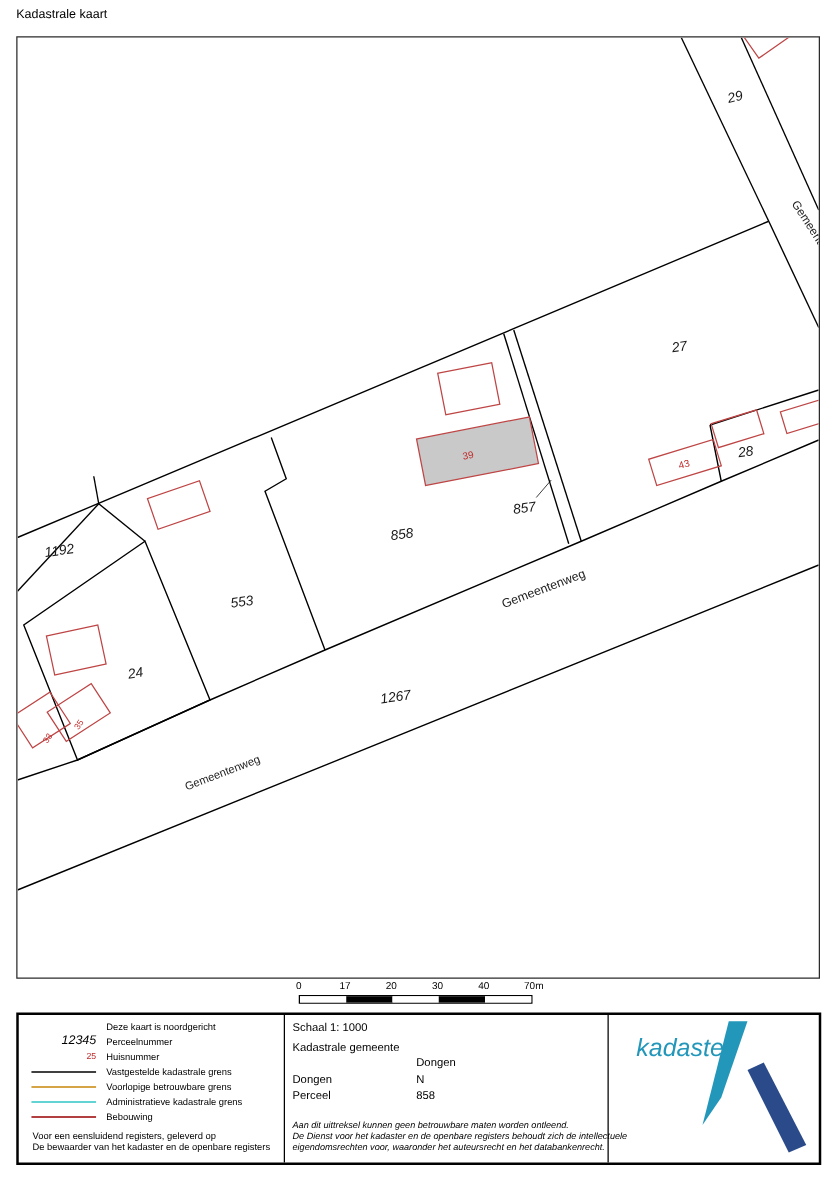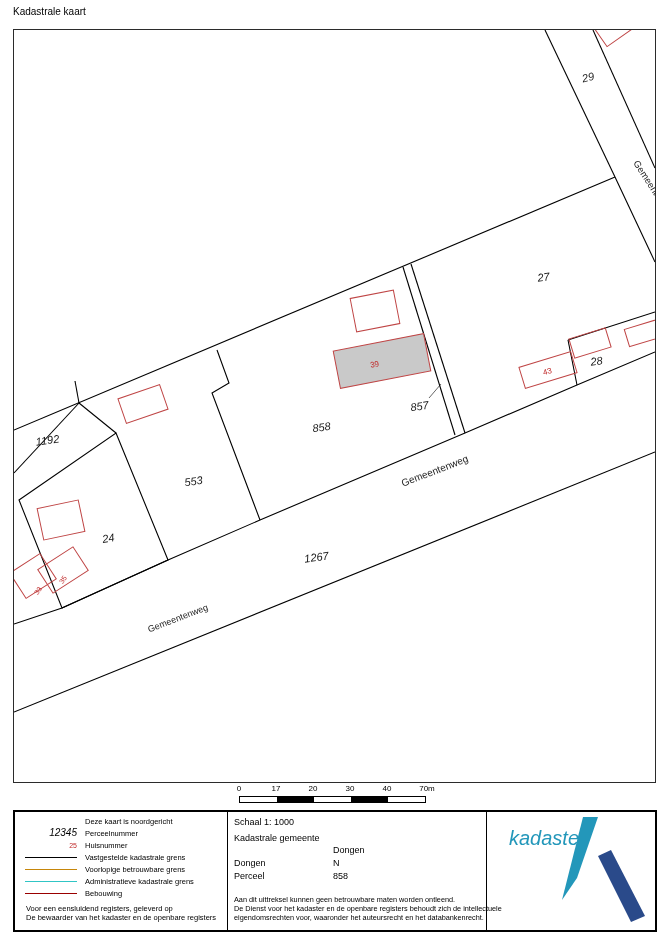--- a/index.html
+++ b/index.html
@@ -15,21 +15,21 @@
   .bar .seg{position:absolute;top:0;width:37px;height:5px;}
   .footer{position:absolute;left:13px;top:810px;width:640px;height:118px;border:2px solid #000;}
   .vdiv{position:absolute;top:0;width:1px;height:100%;background:#000;}
   .lrow-label{position:absolute;font-size:7.5px;text-align:right;}
   .sym-text{position:absolute;text-align:right;width:52px;left:10px;}
   .sym-line{position:absolute;left:10px;}
   .note{position:absolute;font-size:7.5px;}
   .mid-h{position:absolute;font-size:9px;}
   .mid-label{position:absolute;font-size:9px;}
   .mid-value{position:absolute;font-size:9px;}
-  .disc{position:absolute;font-size:7.3px;}
+  .disc{position:absolute;font-size:7.3px;font-style:italic;}
   .it{font-style:italic;}
 </style>
 </head>
 <body>
 
 <div class="page">
 
   <div class="title">Kadastrale kaart</div>
 
   <div class="map-frame">

